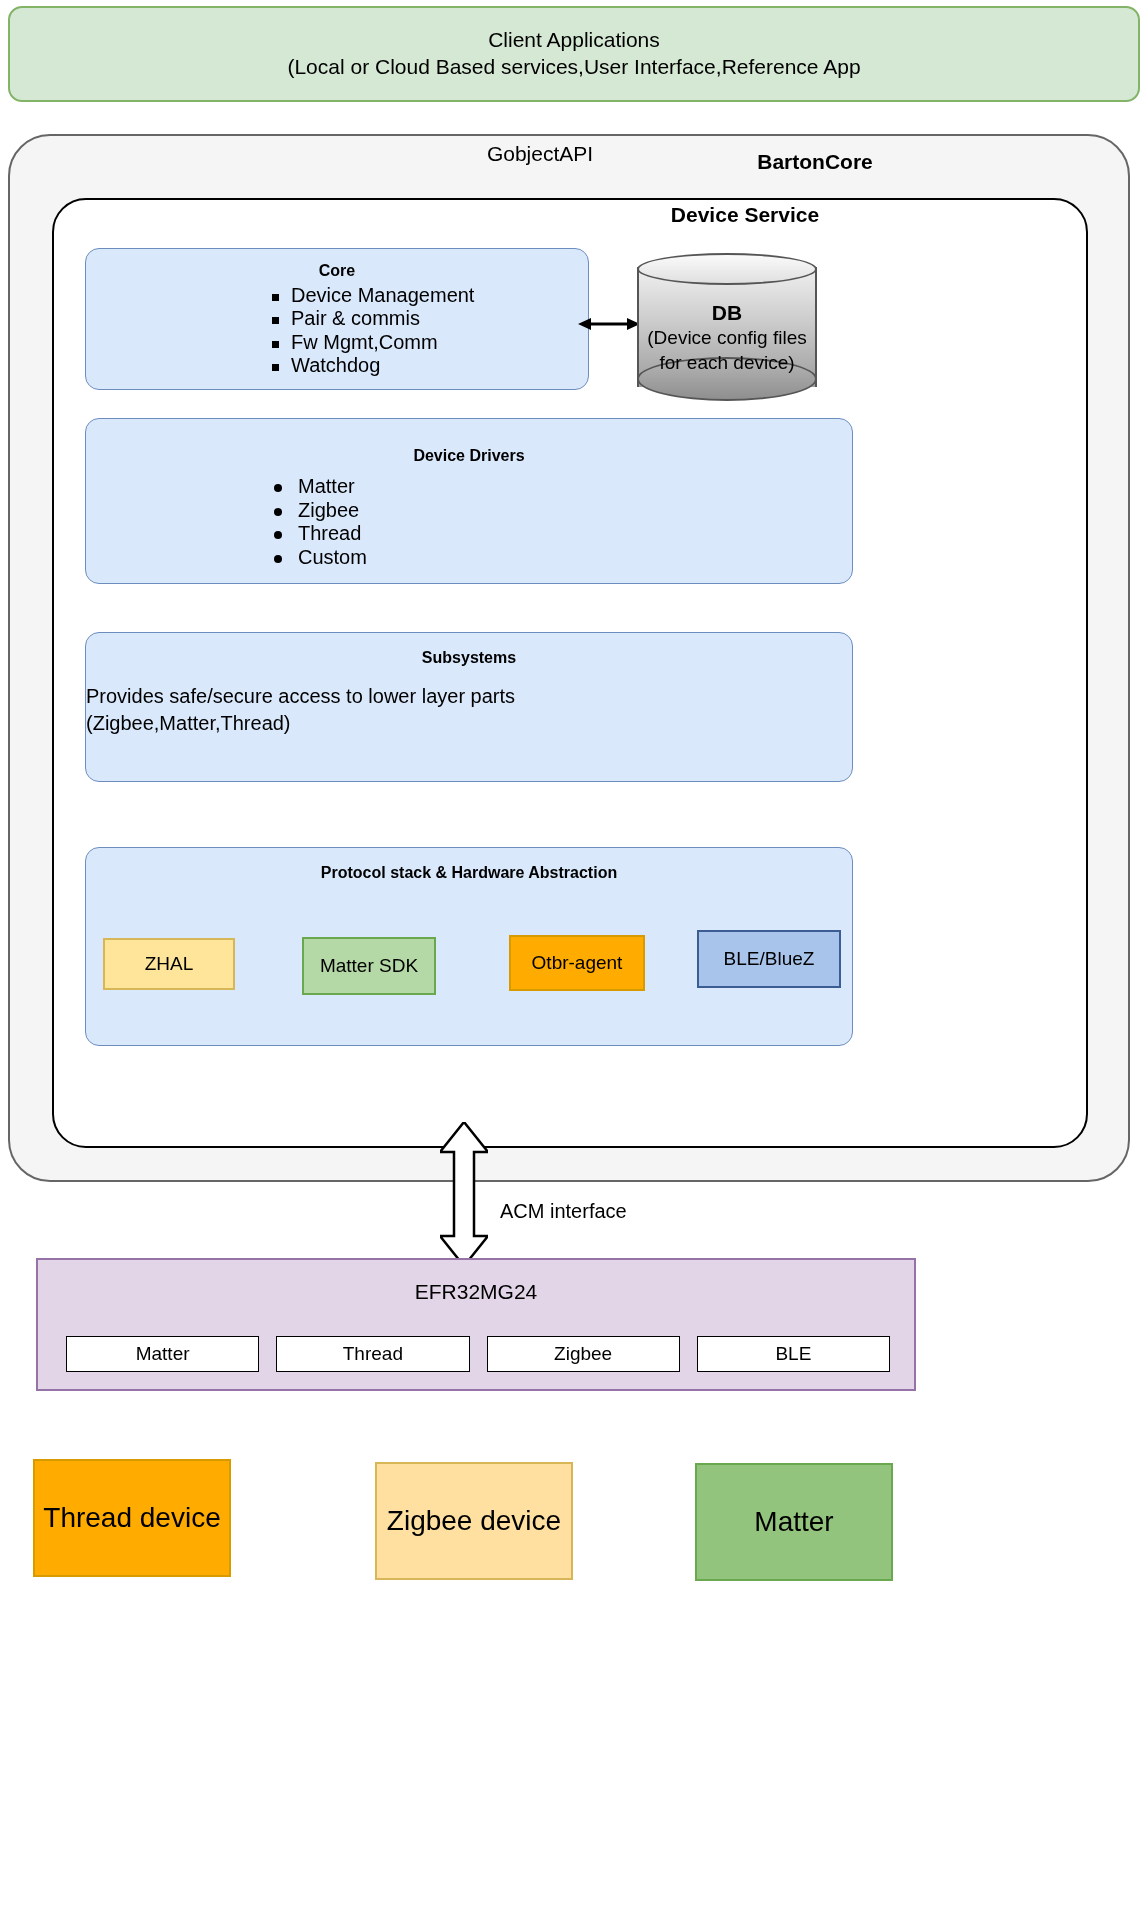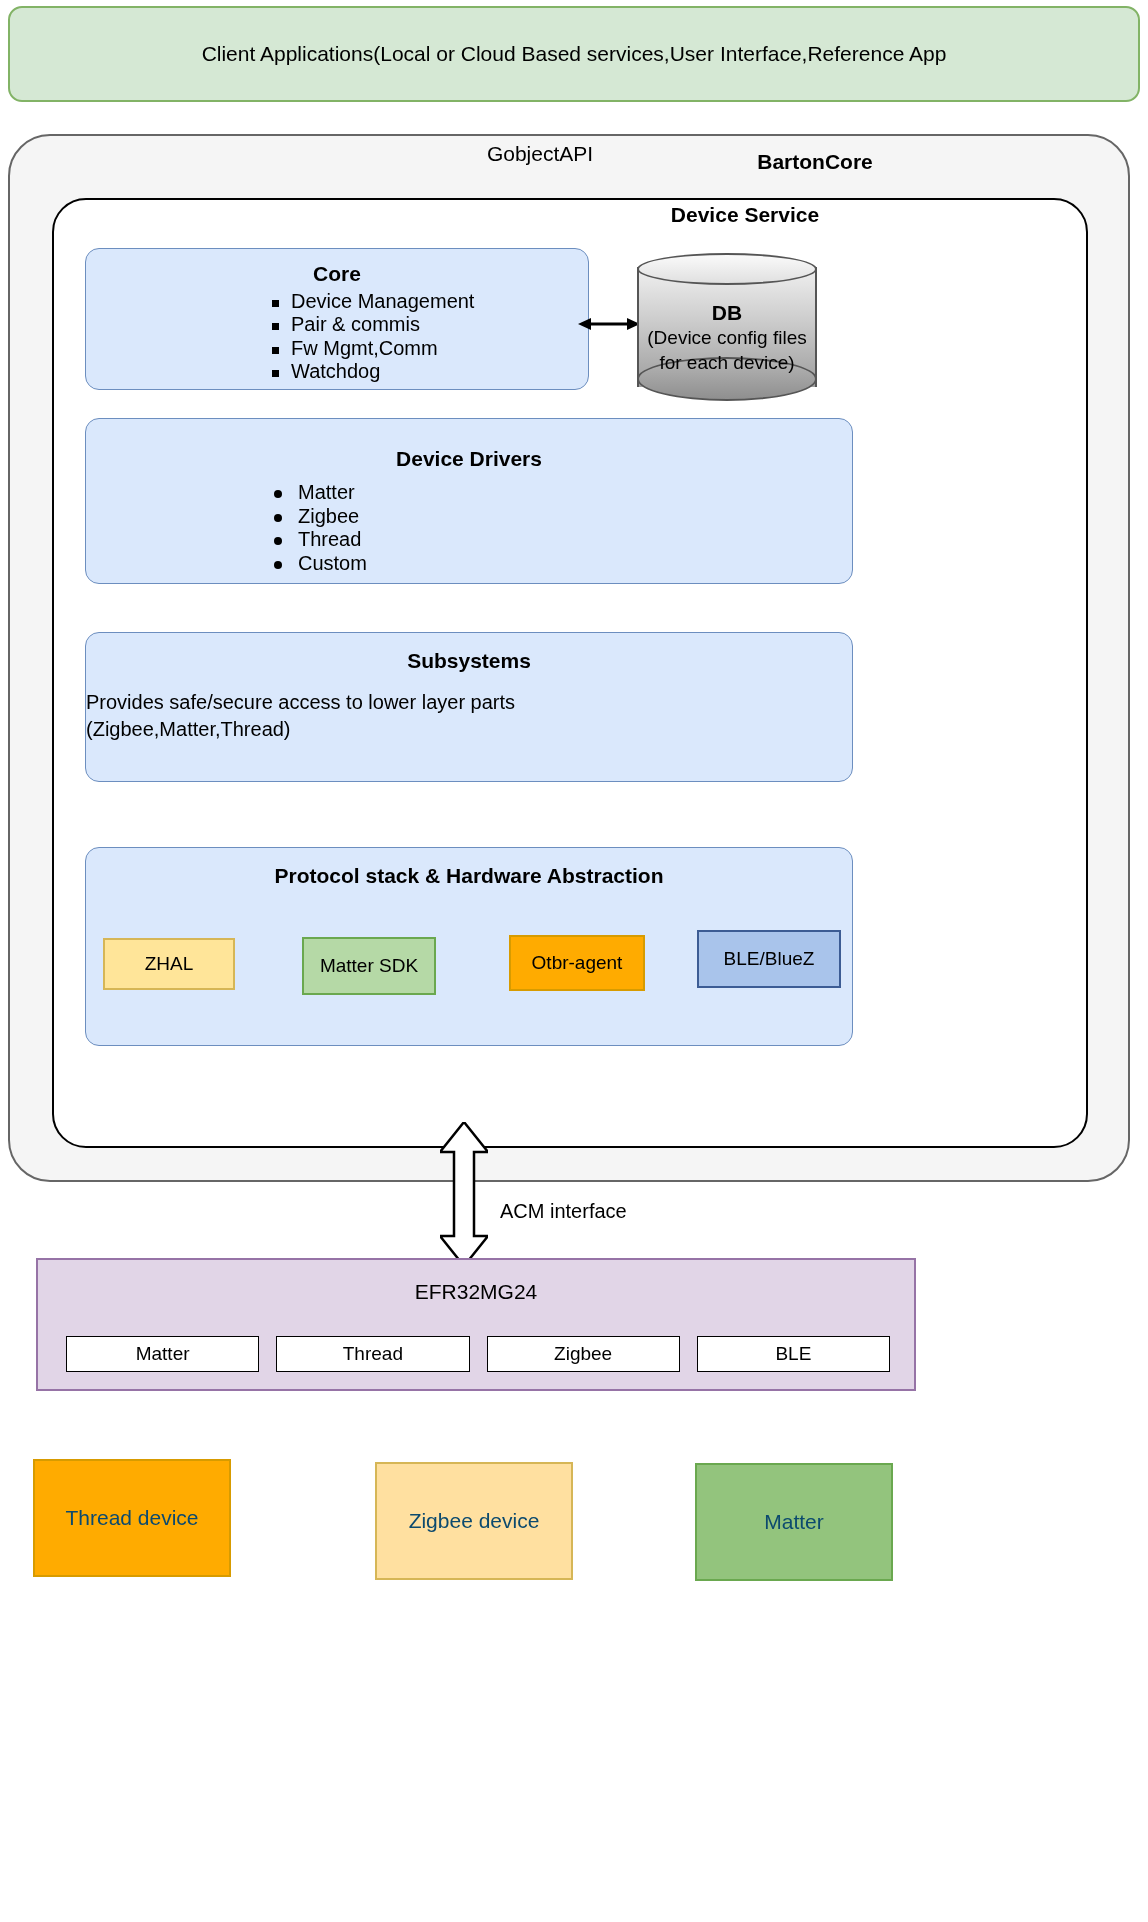--- a/index.html
+++ b/index.html
@@ -17,21 +17,21 @@
   }
 
   .abs { position: absolute; }
 
   
   #client-apps {
     left: 8px; top: 6px; width: 1132px; height: 96px;
     background: #d5e8d4;
     border: 2px solid #82b366;
     border-radius: 14px;
-    display: flex; 
+    display: flex; flex-direction: column;
     align-items: center; justify-content: center;
     font-size: 21px; color: #000;
     line-height: 1.28;
   }
   #client-apps .l { display: block; text-align: center; }
 
   
   #barton-core {
     left: 8px; top: 134px; width: 1122px; height: 1048px;
     background: #f5f5f5;
@@ -59,21 +59,21 @@
     font-size: 21px; font-weight: bold; color: #000; text-align: center;
   }
 
   
   .bluebox {
     background: #dae8fc;
     border: 1px solid #6c8ebf;
     border-radius: 14px;
   }
   .box-title {
-    font-size: 21px; font-weight: bold; color: #000;
+    font-size: 16px; font-weight: bold; color: #000;
     text-align: center;
   }
 
   
   #core-box { left: 85px; top: 248px; width: 504px; height: 142px; }
   #core-box .box-title { margin-top: 13px; }
   #core-list {
     margin: 4px 0 0 0; padding: 0;
     list-style: none;
     font-size: 20px; color: #000;
@@ -199,21 +199,21 @@
     flex: 1;
     background: #ffffff; border: 1px solid #000;
     display: flex; align-items: center; justify-content: center;
     font-size: 19px; color: #000;
   }
 
   
   .dev-box {
     position: absolute;
     display: flex; align-items: center; justify-content: center;
-    font-size: 21px; color: #0c4a6e;
+    font-size: 28px; color: #000000;
     border-width: 2px; border-style: solid;
   }
   #dev-thread { left: 33px;  top: 1459px; width: 198px; height: 118px; background:#ffab00; border-color:#d79b00; }
   #dev-zigbee { left: 375px; top: 1462px; width: 198px; height: 118px; background:#ffe0a0; border-color:#d6b656; }
   #dev-matter { left: 695px; top: 1463px; width: 198px; height: 118px; background:#93c47d; border-color:#6aa84f; }
 </style>
 </head>
 <body>
 
 <div id="page">

